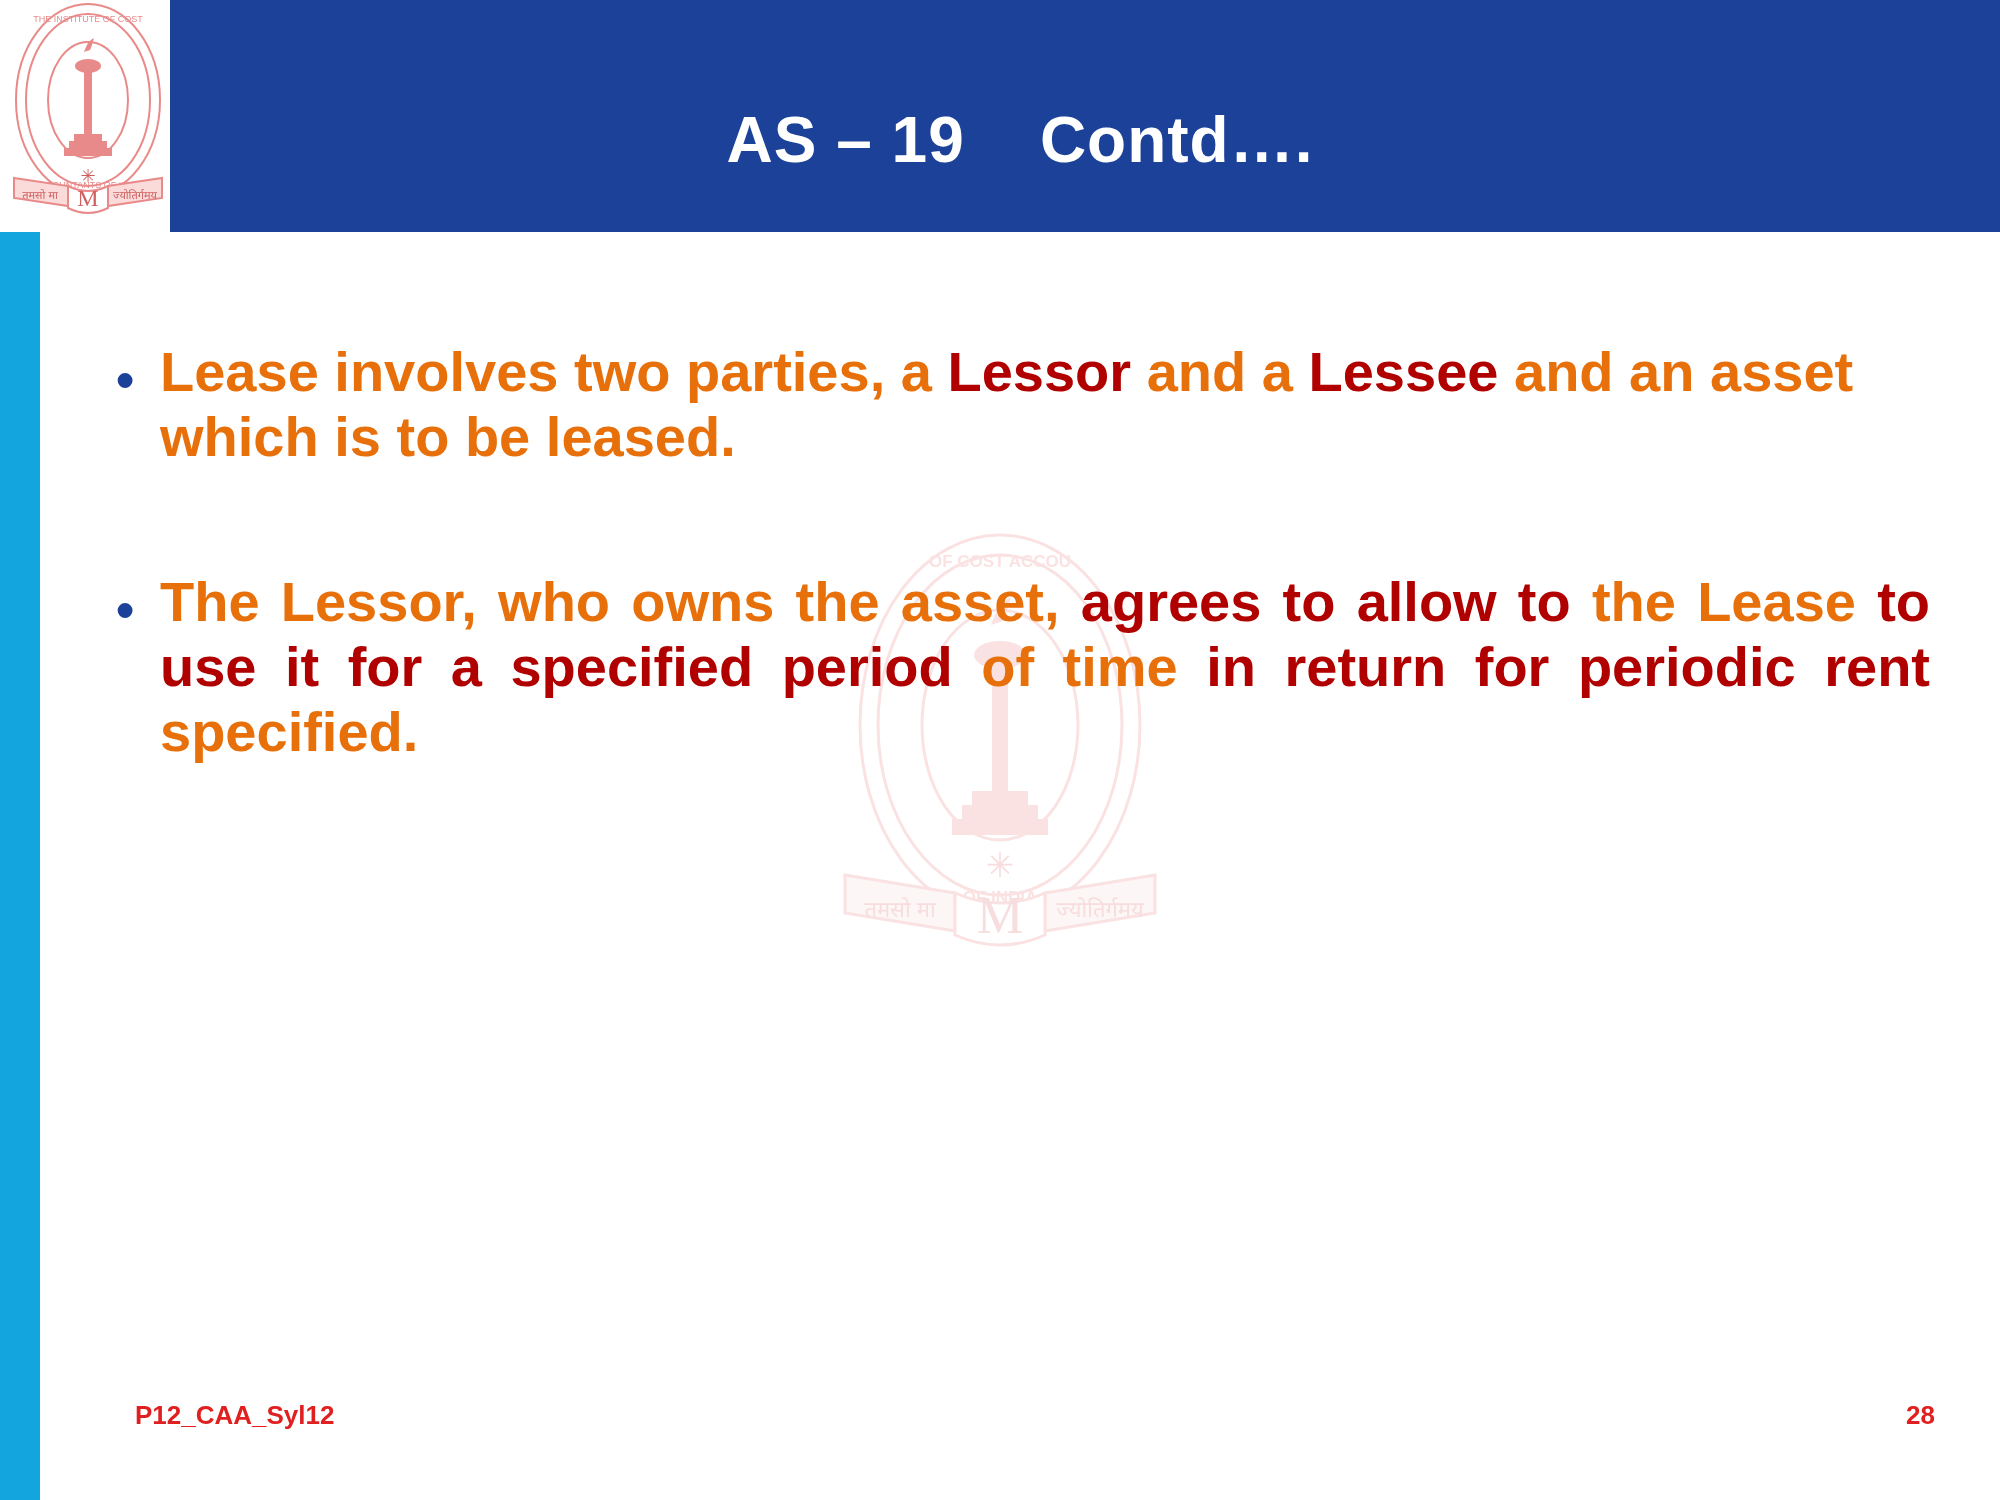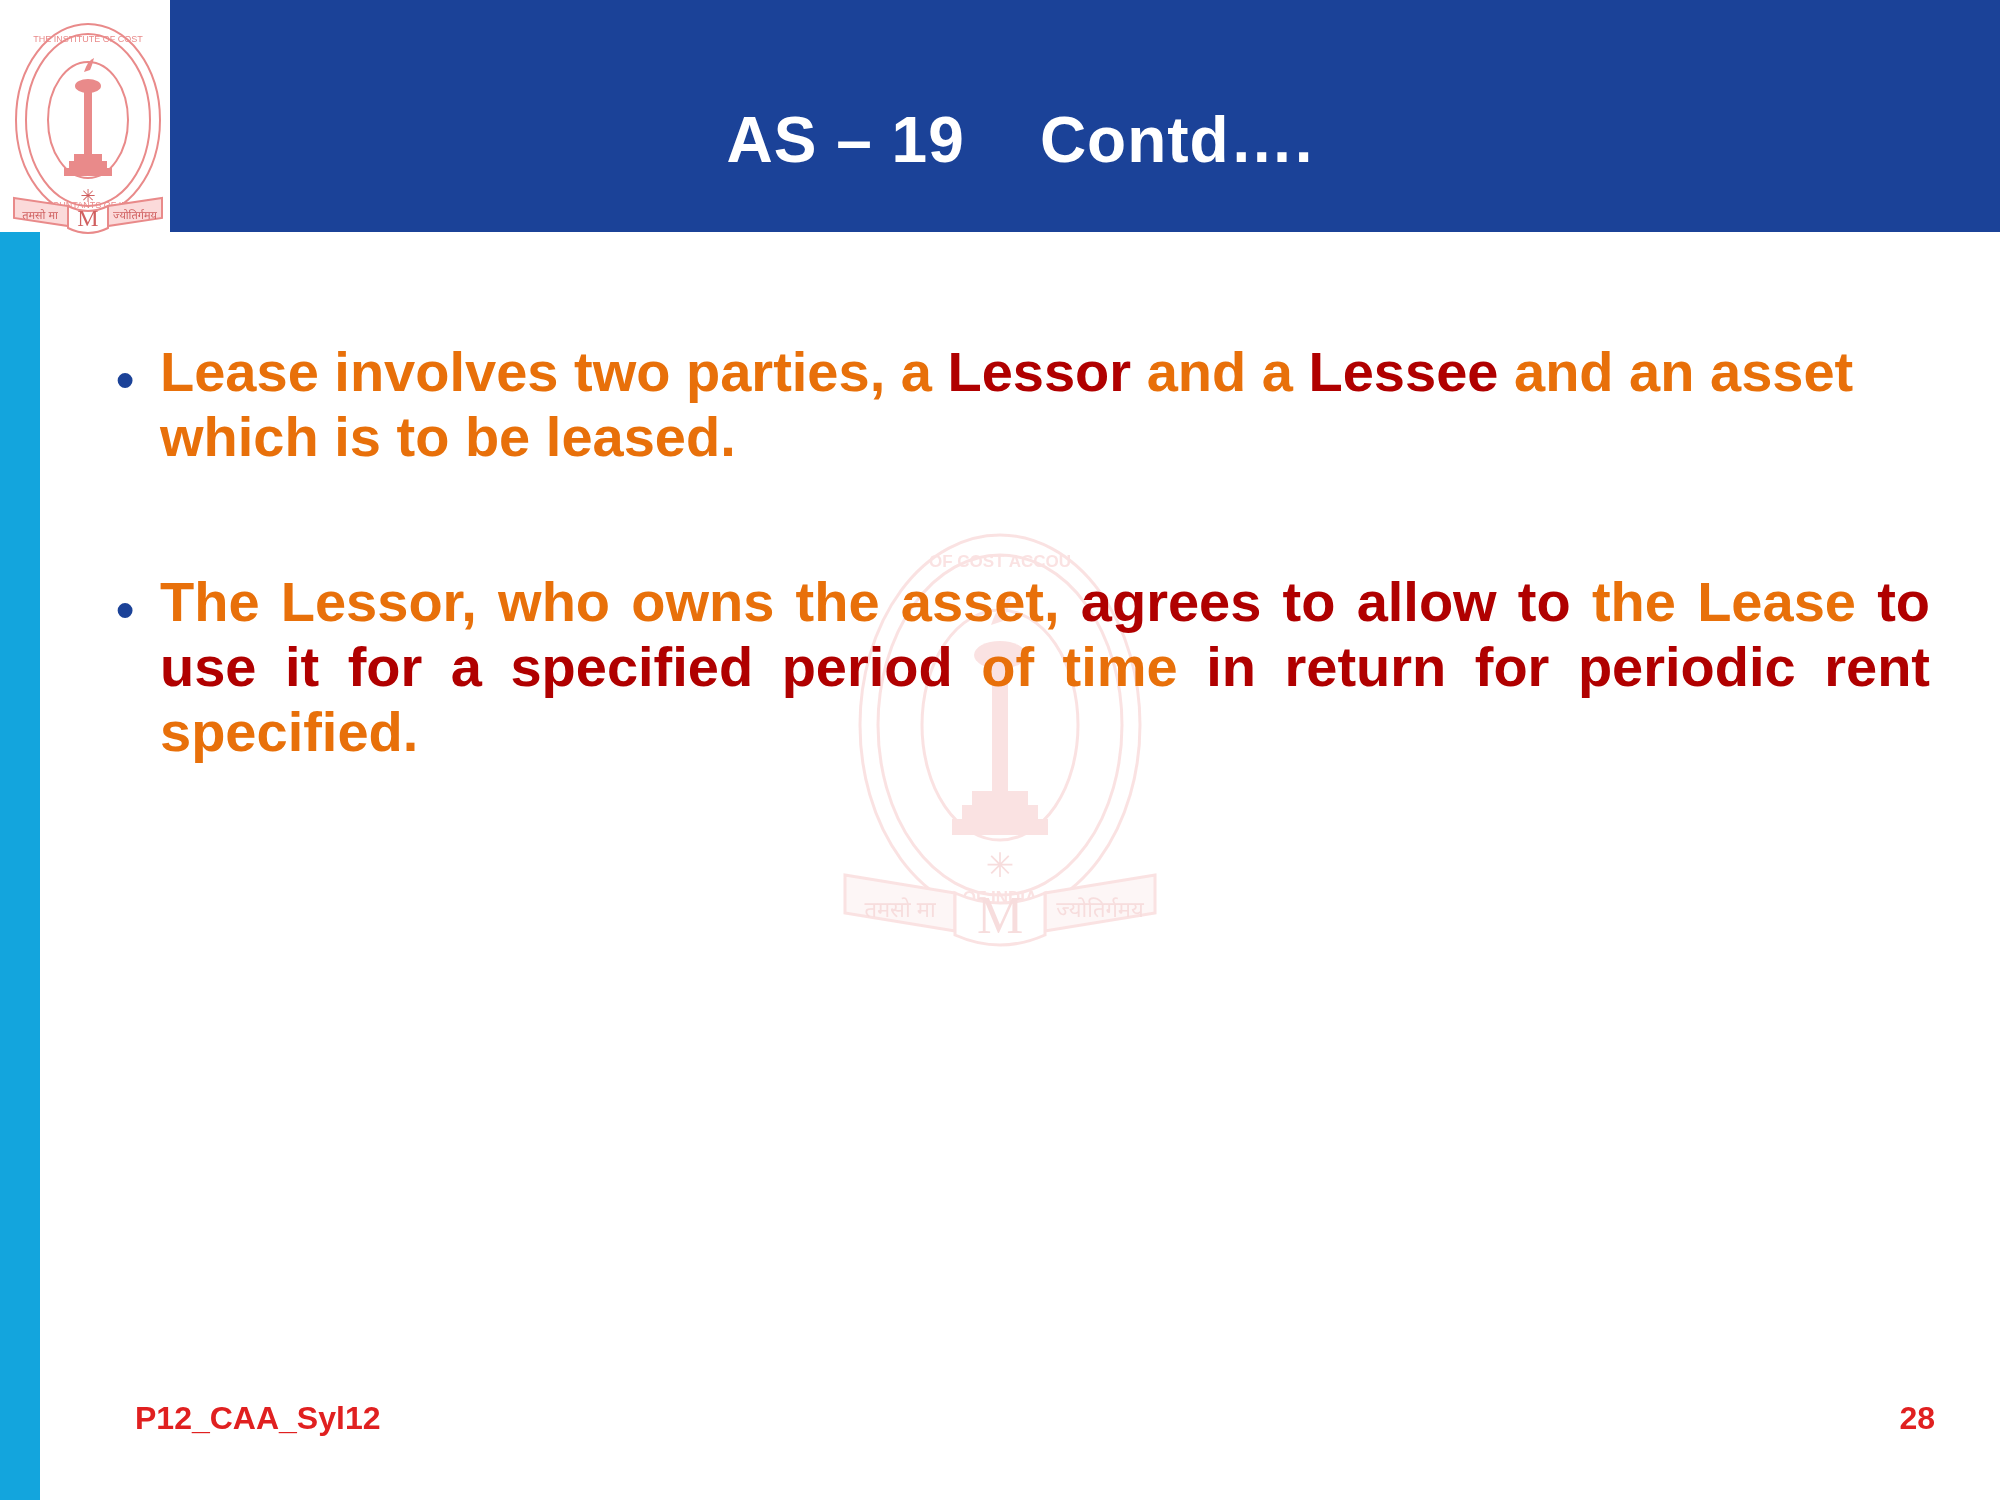--- a/index.html
+++ b/index.html
@@ -52,21 +52,21 @@
     top: 232px;
     width: 40px;
     height: 1268px;
     background: #13a5dd;
   }
 
   
   .logo {
     position: absolute;
     left: 6px;
-    top: 20px;
+    top: 0;
     width: 164px;
     height: 228px;
   }
 
   
   .watermark {
     position: absolute;
     left: 835px;
     top: 525px;
     width: 330px;
@@ -112,21 +112,21 @@
   .darkred { color: #b00000; }
 
   
   .footer {
     position: absolute;
     left: 0;
     top: 1400px;
     width: 2000px;
     height: 70px;
     color: #e02020;
-    font-size: 32px;
+    font-size: 26px;
     font-weight: bold;
   }
   .footer-left {
     position: absolute;
     left: 135px;
     top: 0;
   }
   .footer-center {
     position: absolute;
     left: 630px;

